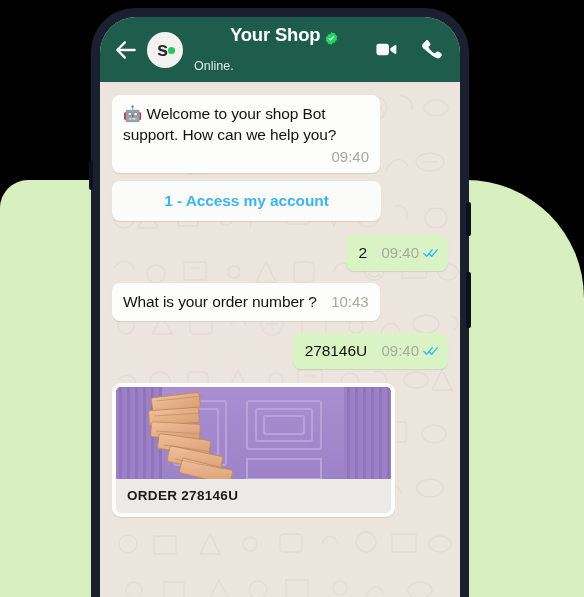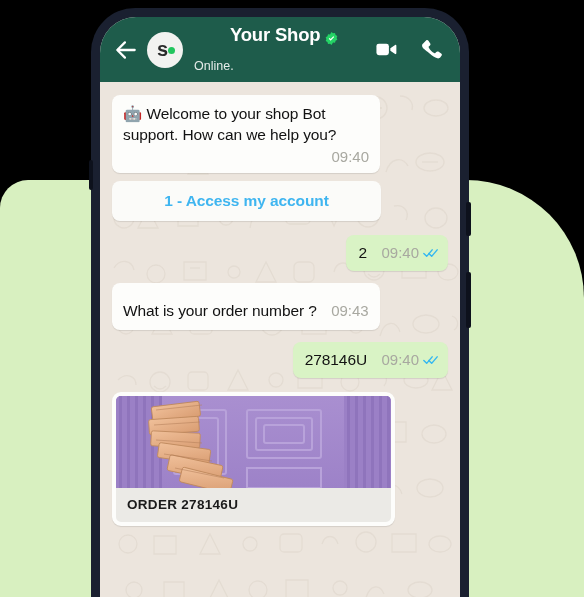--- a/index.html
+++ b/index.html
@@ -427,24 +427,24 @@
                 <polyline points="1,6.6 4.4,10 11,2.2"></polyline>
                 <polyline points="7,6.6 10.4,10 17,2.2"></polyline>
               </svg>
             </span>
           </div>
         </div>
 
         <div class="spacer-12"></div>
 
         <div>
-          <div class="bubble-in" style="max-width:290px;padding:18px 11px 9px 11px;">
+          <div class="bubble-in" style="max-width:290px;padding:9px 11px 9px 11px;">
             <span class="msg-text">What is your order number ?</span>
             <span class="inline-meta">
-              <span class="meta">09:43</span>
+              <span class="meta">10:43</span>
             </span>
           </div>
         </div>
 
         <div class="spacer-12"></div>
 
         <div class="row-out">
           <div class="bubble-out">
             <span class="msg-text">278146U</span>
             <span class="inline-meta">

